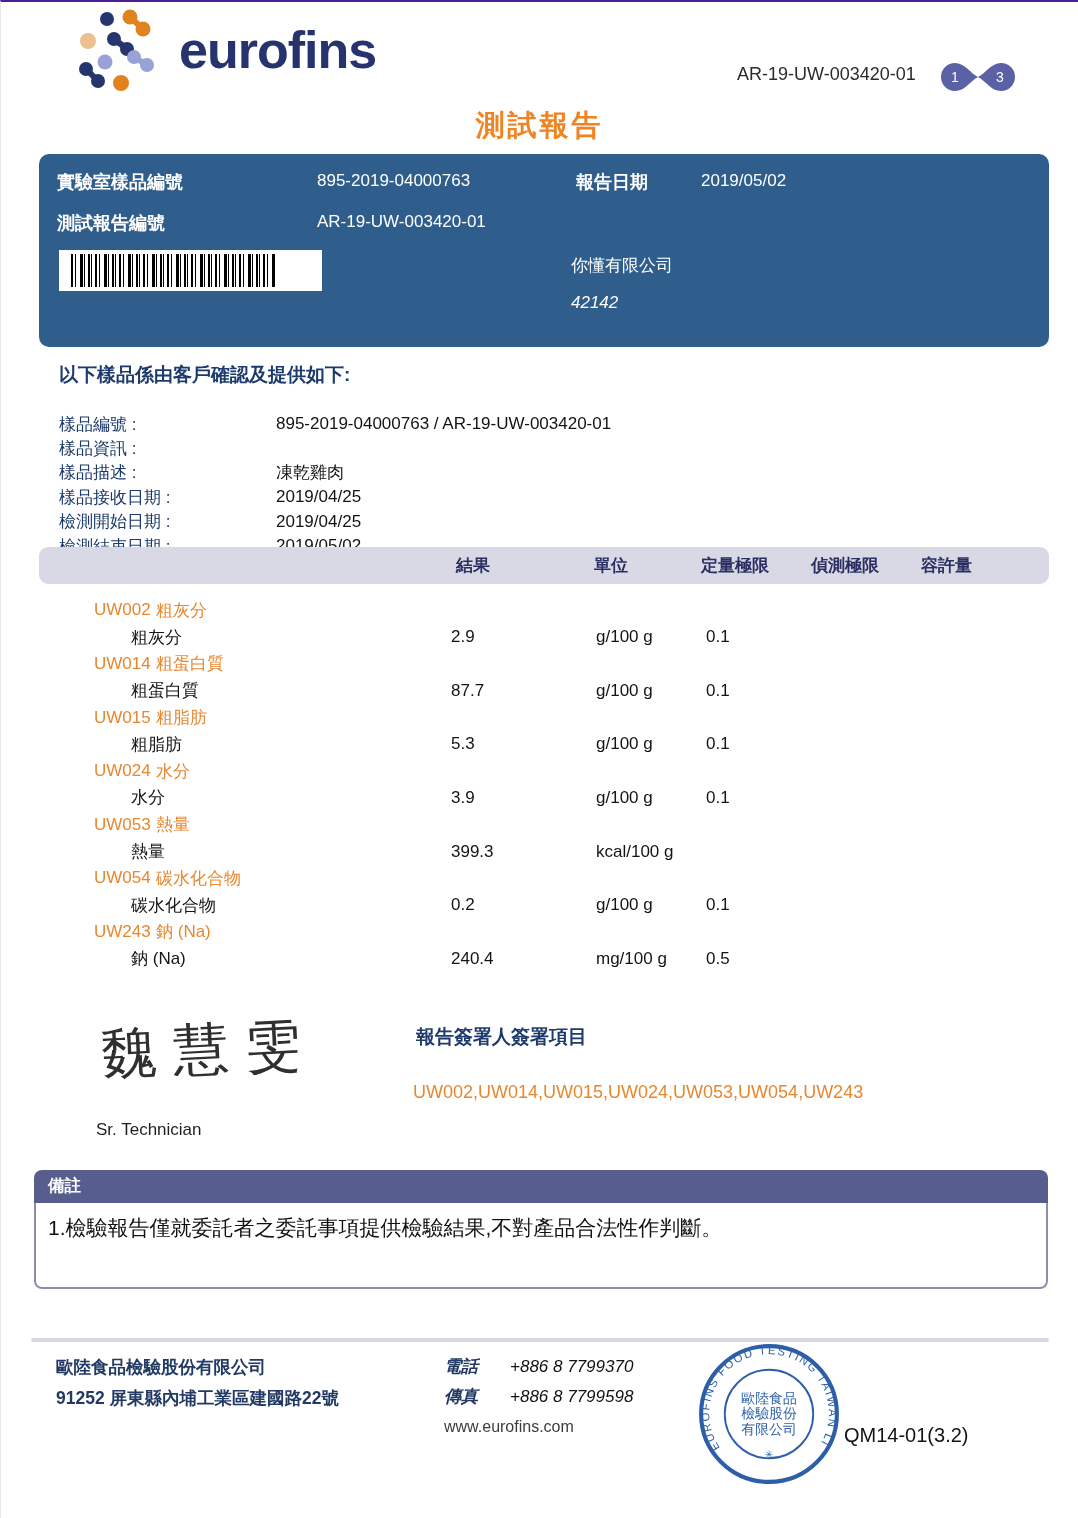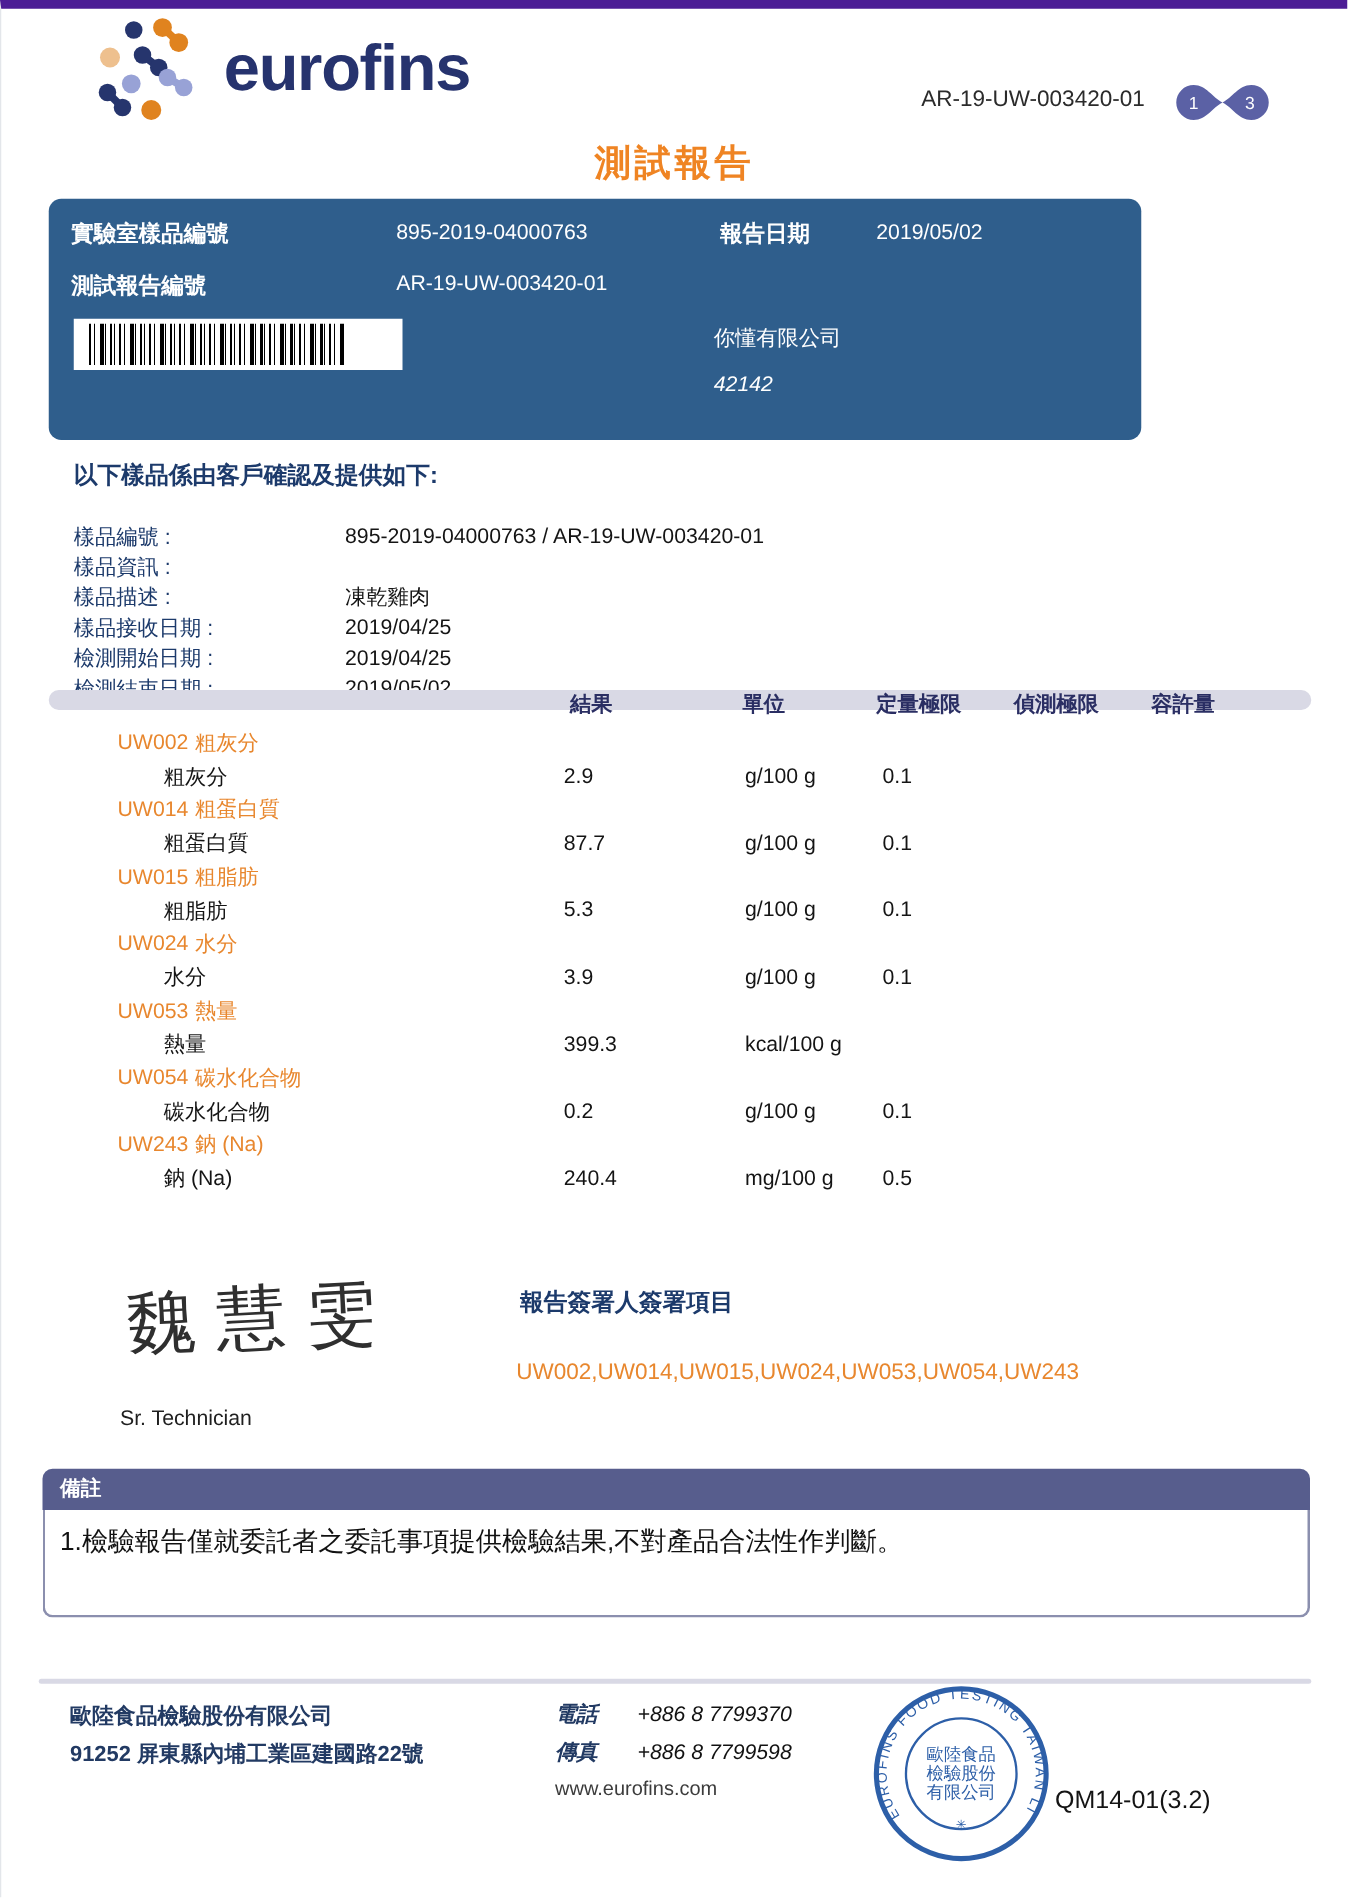--- a/index.html
+++ b/index.html
@@ -1,53 +1,53 @@
 <!DOCTYPE html>
 <html><head>
 <meta charset="utf-8">
 <style>
   * { margin:0; padding:0; box-sizing:border-box; }
   html,body { background:#ffffff; }
   body { font-family:"Liberation Sans","DejaVu Sans",sans-serif; }
   .page {
     position:relative; width:1078px; height:1518px; margin:0 auto;
     background:#ffffff; overflow:hidden;
-    border-left:1px solid #e3e6ea; border-top:7px solid #4c1d95;
+    border-left:1px solid #e3e6ea; border-top:2px solid #4c1d95;
   }
 
   
   .logo { position:absolute; left:76px; top:6px; display:flex; align-items:center; }
   .logo-word { font-size:52px; font-weight:700; color:#26336e; letter-spacing:-1px; margin-left:10px; line-height:84px; }
   .ar-line { position:absolute; left:736px; top:62px; font-size:18px; color:#2b2b2b; }
   .page-ind { position:absolute; left:938px; top:59px; }
 
   .doc-title { position:absolute; left:0; top:104px; width:100%; text-align:center;
     font-size:29px; font-weight:700; color:#ef8423; letter-spacing:3px; }
 
   
-  .blue-block { position:absolute; left:38px; top:152px; width:874px; height:193px;
+  .blue-block { position:absolute; left:38px; top:152px; width:1010px; height:193px;
     background:#2f5e8c; border-radius:10px; color:#fff; }
   .bb-label { position:absolute; font-size:18px; font-weight:700; white-space:nowrap; }
   .bb-value { position:absolute; font-size:17px; font-weight:400; white-space:nowrap; }
   .barcode-box { position:absolute; left:20px; top:96px; width:263px; height:41px; background:#ffffff; }
   .barcode-bars { position:absolute; left:12px; top:4px; width:205px; height:33px;
     background:repeating-linear-gradient(90deg,
       #000 0 2px,#fff 2px 4px,#000 4px 5px,#fff 5px 9px,#000 9px 12px,#fff 12px 13px,
       #000 13px 14px,#fff 14px 17px,#000 17px 19px,#fff 19px 20px,#000 20px 21px,#fff 21px 24px); }
 
   
   .sample { position:absolute; left:58px; top:360px; width:920px; }
   .sample-intro { font-size:19px; font-weight:700; color:#1c3a6b; margin-bottom:24px; }
   .s-row { display:flex; height:24.4px; align-items:center; }
   .s-label { width:217px; font-size:17px; color:#1c3a6b; }
   .s-value { font-size:17px; color:#141414; }
 
   
   .results { position:absolute; left:38px; top:545px; width:1010px; }
-  .r-headbar { height:16px; background:#d9d9e5; border-radius:9px;
+  .r-headbar { height:37px; background:#d9d9e5; border-radius:9px;
     display:grid; grid-template-columns:417px 138px 107px 110px 110px 1fr;
     align-items:center; color:#2a2e63; font-weight:700; font-size:17px; }
   .r-groups { margin-top:13px; }
   .rgroup-head { height:26.8px; display:flex; align-items:center; padding-left:55px;
     color:#e8872e; font-size:17px; }
   .rgroup-head .code { width:62px; }
   .rgroup-detail { height:26.8px; display:grid;
     grid-template-columns:92px 320px 145px 110px 110px 110px 1fr;
     align-items:center; font-size:17px; color:#141414; }
 

